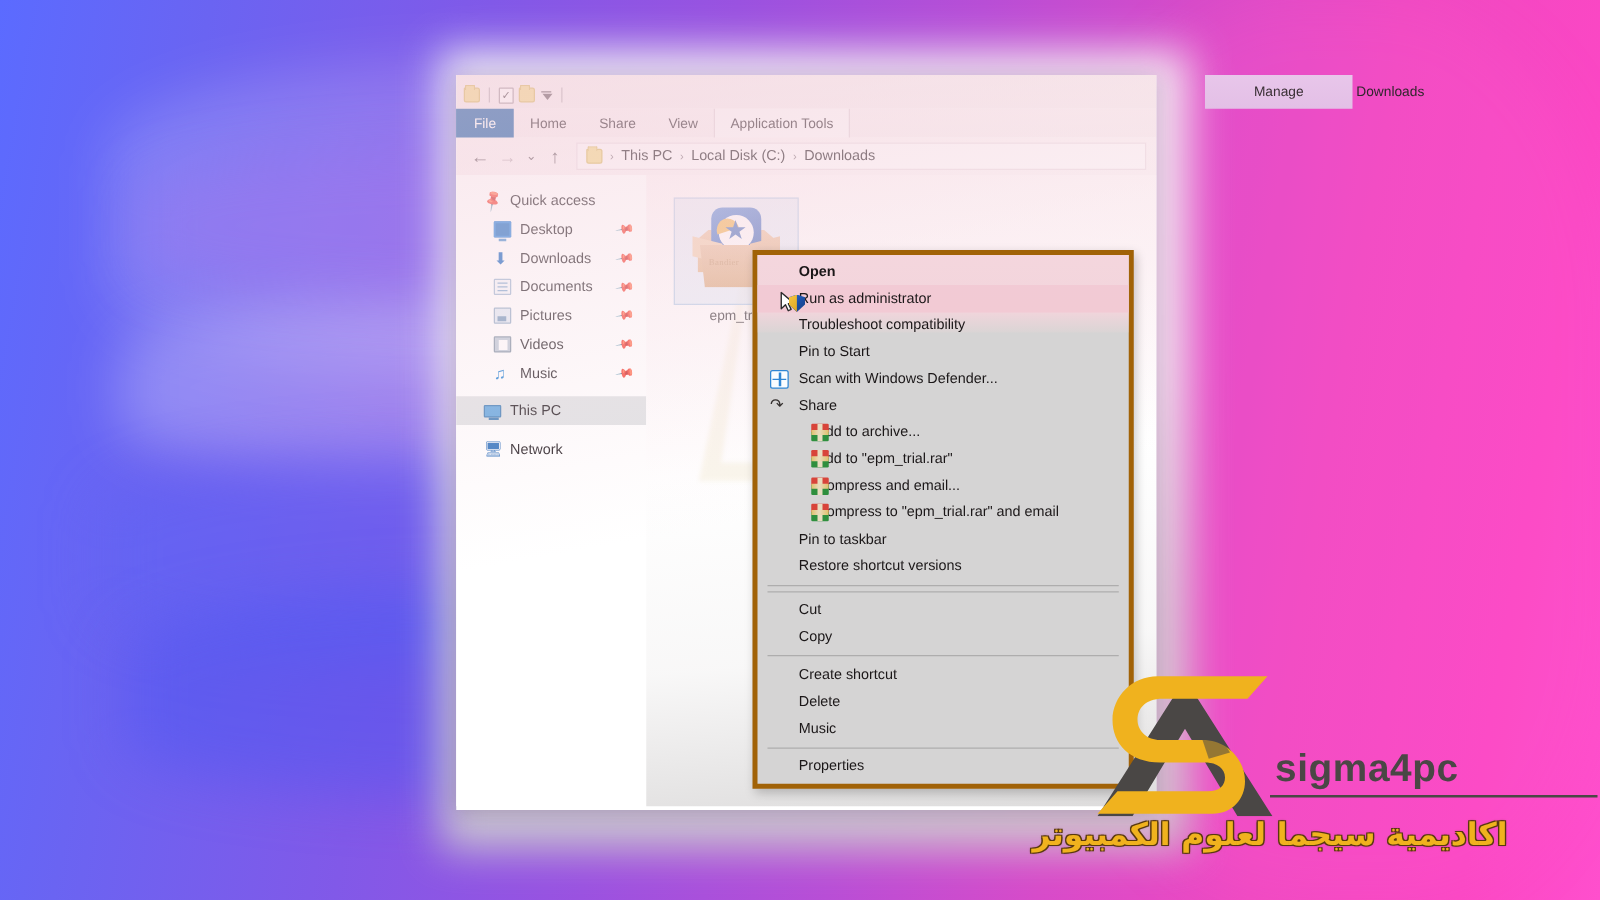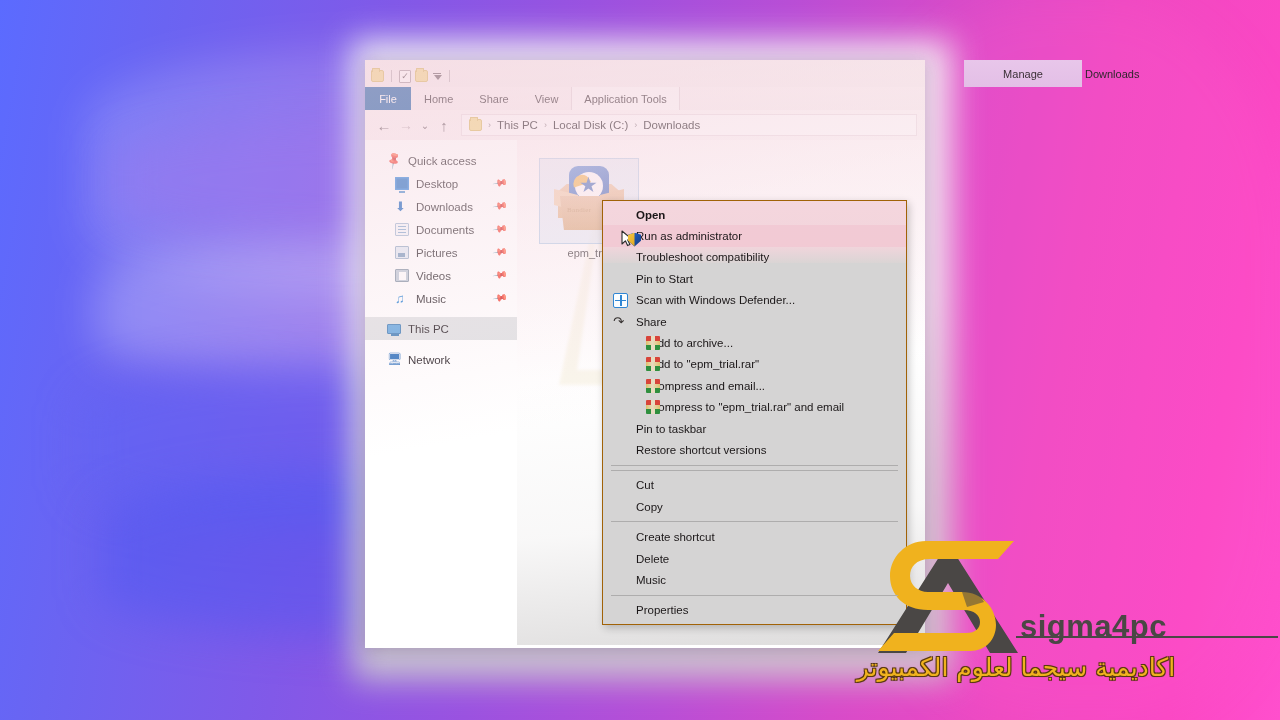--- a/index.html
+++ b/index.html
@@ -157,21 +157,21 @@
      background:#efc79d; transform:skewY(14deg); }
   .rar-flap-r { position:absolute; right:0px; top:26px; width:24px; height:16px;
      background:#e5b183; transform:skewY(-14deg); }
   .rar-word { position:absolute; left:13px; top:40px; font-size:7px; color:#b8804a;
      font-family:"Liberation Serif",serif; letter-spacing:.3px; }
   .file-label { margin-top:3px; font-size:11px; color:#1d1a1d; white-space:nowrap; overflow:hidden; }
 
   
   .ctxmenu {
     position:absolute; left:602px; top:200px; width:305px;
-    background:#d5d4d4; border:1px solid #a16207;
+    background:#d5d4d4; border:4px solid #a16207;
     box-shadow:2px 3px 8px rgba(0,0,0,.22);
     padding:3px 0 3px 0;
   }
   .ctx-top-tint { position:absolute; left:0;top:0;right:0;height:62px;
     background:linear-gradient(180deg,rgba(247,214,222,.92) 0%,rgba(246,213,221,.88) 72%,rgba(230,214,214,.3) 100%);
     pointer-events:none;}
   .ctx-item {
     height:21.4px; display:flex; align-items:center; position:relative; z-index:2;
     padding-left:33px; font-size:11.5px; color:#1b1718;
   }
@@ -204,27 +204,27 @@
     clip-path: polygon(50% 0%, 100% 16%, 100% 58%, 50% 100%, 0% 58%, 0% 16%);
   }
   .uac-shield::after{content:"";position:absolute;left:0;top:0;width:50%;height:100%;
     background:linear-gradient(135deg,#f5c542 0%,#e0a61f 100%);
     clip-path: polygon(100% 0%, 100% 100%, 0% 58%, 0% 16%);}
 
   
   .logo { position:absolute; left:866px; top:535px; width:410px; height:180px; }
   .logo-mark { position:absolute; left:0; top:0; width:170px; height:118px; }
   .logo-text {
-    position:absolute; left:154px; top:74px; font-size:31px; font-weight:bold;
+    position:absolute; left:154px; top:62px; font-size:31px; font-weight:bold;
     color:#4a4745; letter-spacing:.5px; font-family:"Liberation Sans",sans-serif;
   }
   .logo-rule { position:absolute; left:150px; top:101px; width:262px; height:2px; background:#4a4745; }
   .logo-ar {
     position:absolute; left:-110px; top:118px; width:520px; text-align:center;
-    direction:rtl; font-size:25px; font-weight:normal; color:#f0b21e;
+    direction:rtl; font-size:25px; font-weight:bold; color:#f0b21e;
     font-family:"DejaVu Sans", sans-serif;
     text-shadow: 0 0 2px #5a3a10, 1px 1px 0 #5a3a10, -1px 1px 0 #5a3a10, 1px -1px 0 #5a3a10, -1px -1px 0 #5a3a10;
   }
 </style>
 </head>
 <body>
 
 <div class="flag-layer">
   <div class="flag-band band-f"></div>
   <div class="flag-band band-a"></div>

